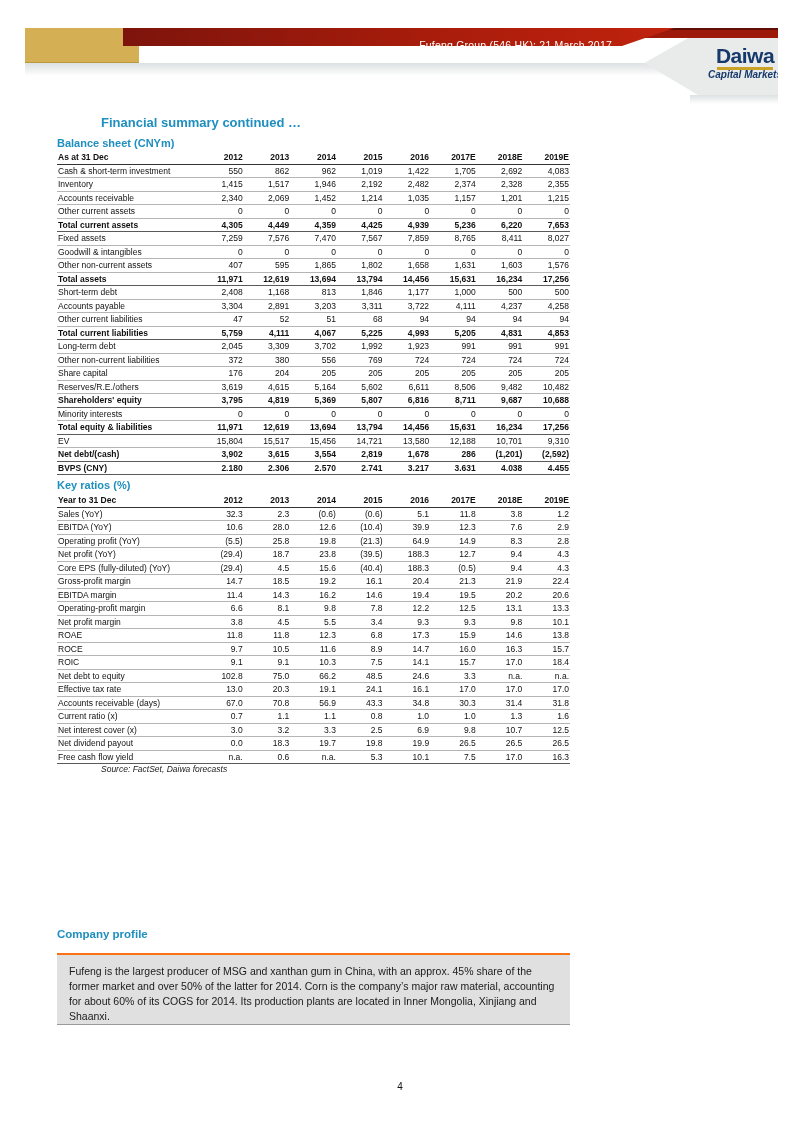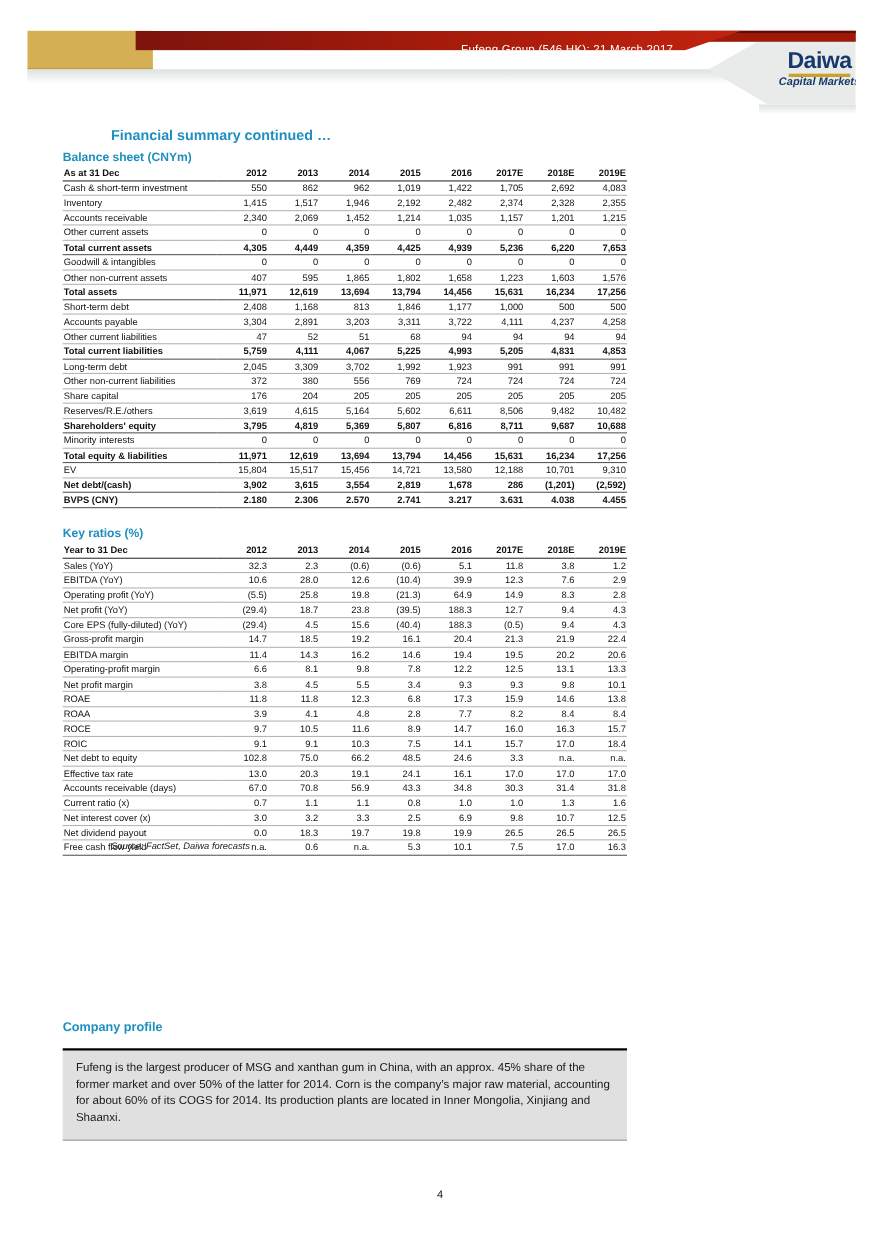--- a/index.html
+++ b/index.html
@@ -112,23 +112,23 @@
     position: absolute; left: 57px; top: 764px;
     font-size: 8.5px; font-style: italic; color: #222; margin-left: 44px;
   }
 
   .cp-title {
     position: absolute; left: 57px; top: 928px;
     font-size: 11.5px; font-weight: bold; color: #1e8fbf;
   }
   .cp-box {
     position: absolute; left: 57px; top: 953px;
-    width: 513px; height: 84px;
+    width: 513px; height: 72px;
     background: #e0e0e0;
-    border-top: 2px solid #000000;
+    border-top: 2px solid #f97316;
     border-bottom: 1px solid #9a9a9a;
     padding: 9px 12px;
   }
   .cp-text {
     font-size: 10.5px; line-height: 15px; color: #1a1a1a;
   }
 
   .page-num {
     position: absolute; left: 0; top: 1081px; width: 800px;
     text-align: center; font-size: 10px; color: #111;
@@ -232,38 +232,49 @@
           <td>4,305</td>
           <td>4,449</td>
           <td>4,359</td>
           <td>4,425</td>
           <td>4,939</td>
           <td>5,236</td>
           <td>6,220</td>
           <td>7,653</td>
         </tr>
         <tr>
+          <td>Fixed assets</td>
+          <td>7,259</td>
+          <td>7,576</td>
+          <td>7,470</td>
+          <td>7,567</td>
+          <td>7,859</td>
+          <td>8,765</td>
+          <td>8,411</td>
+          <td>8,027</td>
+        </tr>
+        <tr>
           <td>Goodwill &amp; intangibles</td>
           <td>0</td>
           <td>0</td>
           <td>0</td>
           <td>0</td>
           <td>0</td>
           <td>0</td>
           <td>0</td>
           <td>0</td>
         </tr>
         <tr>
           <td>Other non-current assets</td>
           <td>407</td>
           <td>595</td>
           <td>1,865</td>
           <td>1,802</td>
           <td>1,658</td>
-          <td>1,223</td>
+          <td>1,631</td>
           <td>1,603</td>
           <td>1,576</td>
         </tr>
         <tr class="bold">
           <td>Total assets</td>
           <td>11,971</td>
           <td>12,619</td>
           <td>13,694</td>
           <td>13,794</td>
           <td>14,456</td>
@@ -559,31 +570,20 @@
           <td>11.8</td>
           <td>11.8</td>
           <td>12.3</td>
           <td>6.8</td>
           <td>17.3</td>
           <td>15.9</td>
           <td>14.6</td>
           <td>13.8</td>
         </tr>
         <tr>
-          <td>ROAA</td>
-          <td>3.9</td>
-          <td>4.1</td>
-          <td>4.8</td>
-          <td>2.8</td>
-          <td>7.7</td>
-          <td>8.2</td>
-          <td>8.4</td>
-          <td>8.4</td>
-        </tr>
-        <tr>
           <td>ROCE</td>
           <td>9.7</td>
           <td>10.5</td>
           <td>11.6</td>
           <td>8.9</td>
           <td>14.7</td>
           <td>16.0</td>
           <td>16.3</td>
           <td>15.7</td>
         </tr>

